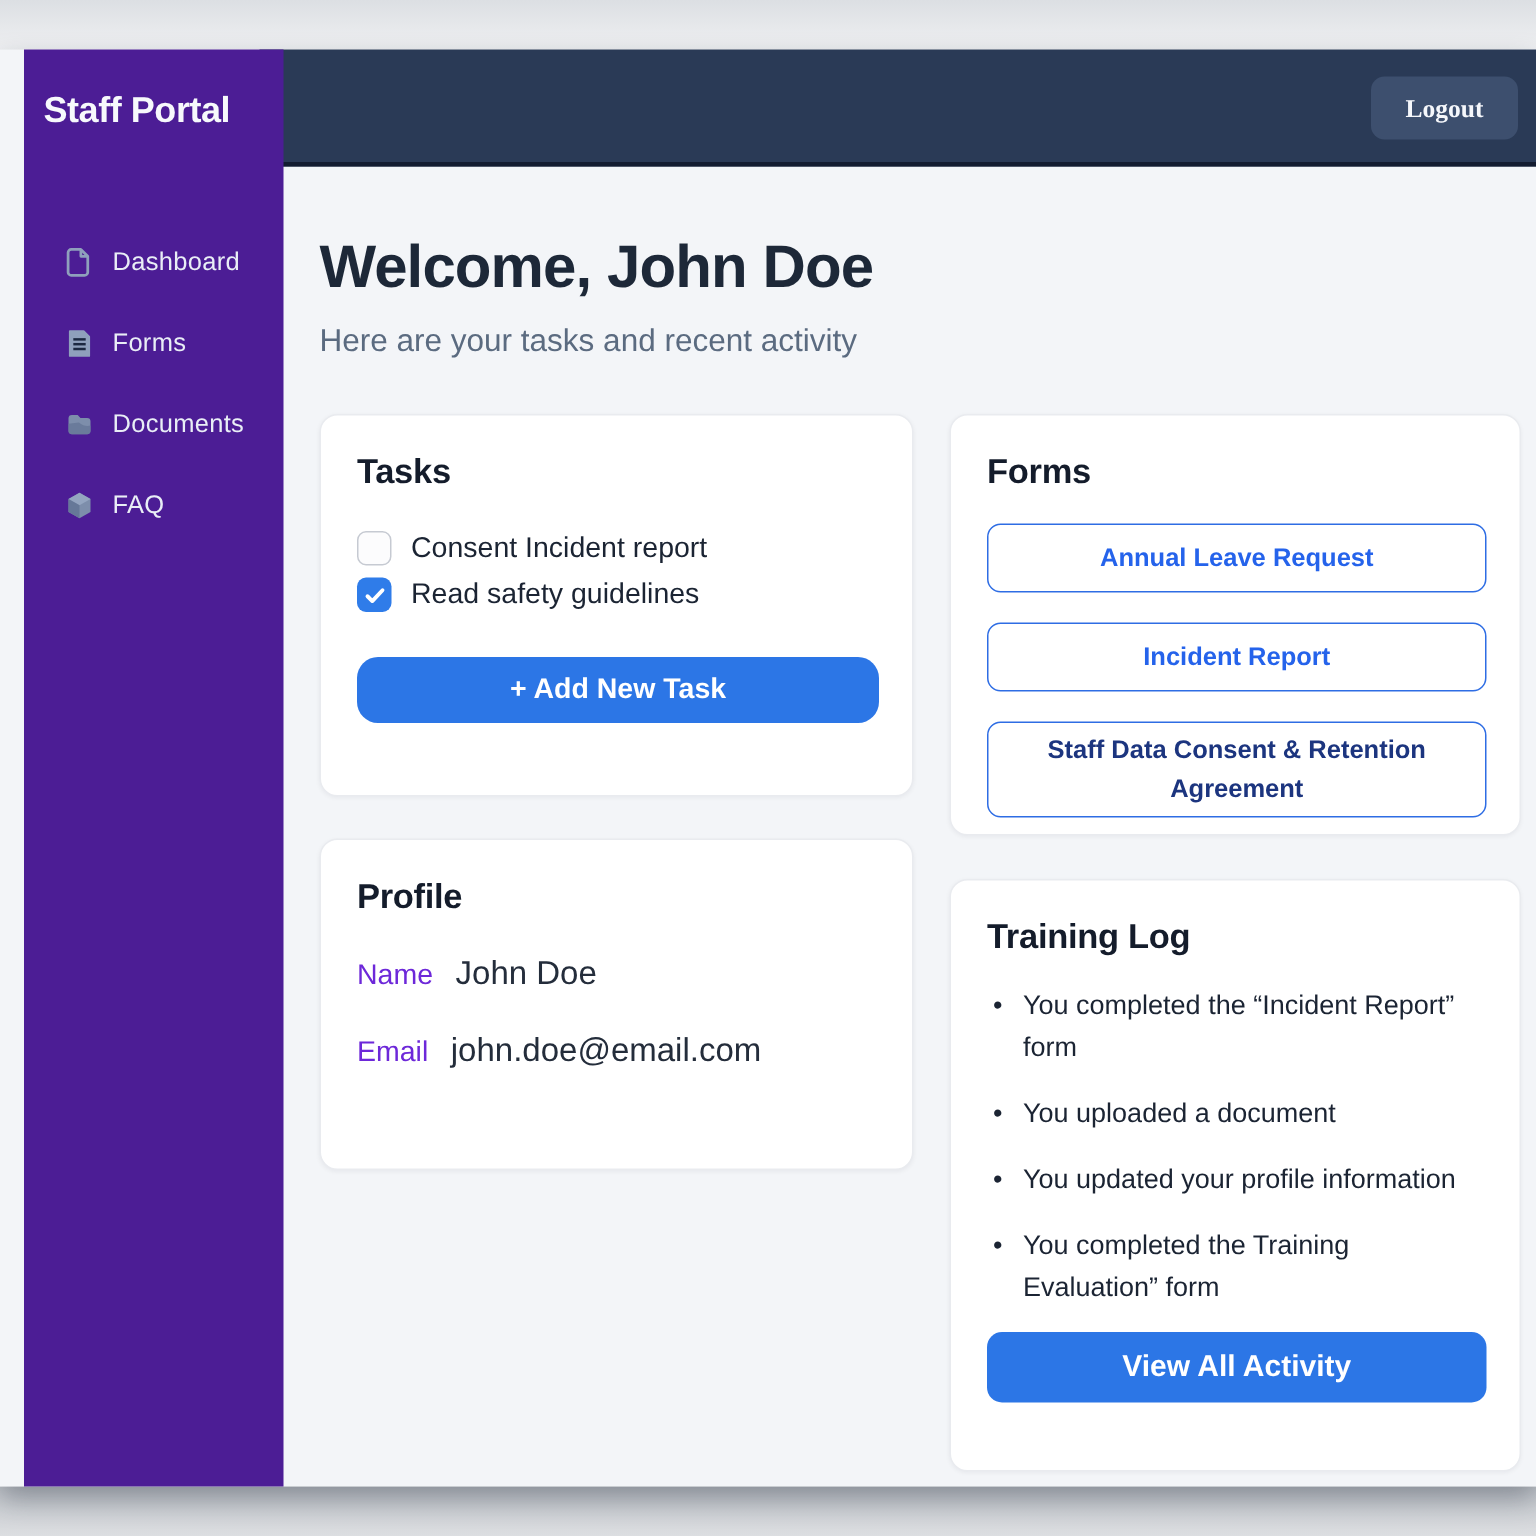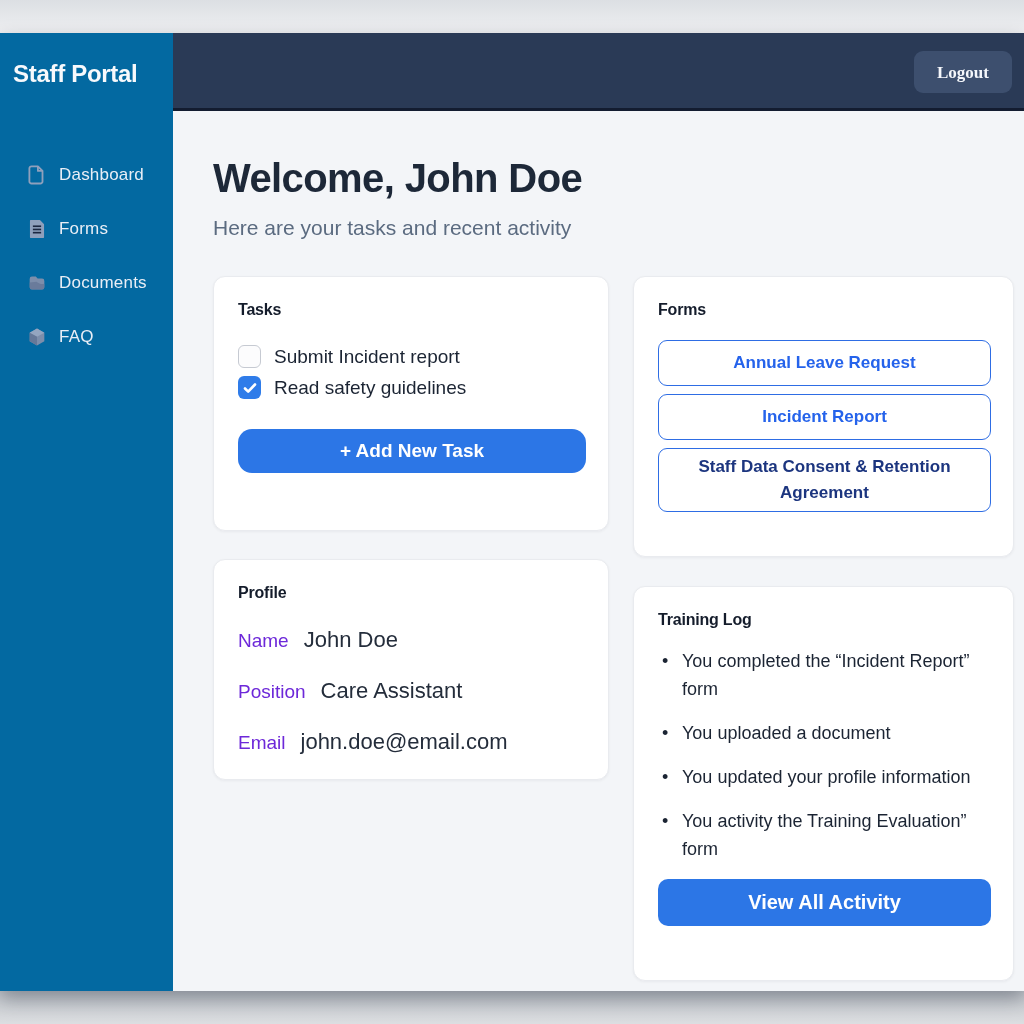--- a/index.html
+++ b/index.html
@@ -23,22 +23,22 @@
 
   
   .window {
     position:absolute; left:0; top:33px; width:1024px; height:958px;
     background:#f3f5f8;
     box-shadow:0 8px 18px rgba(20,28,45,.35);
   }
 
   
   .sidebar {
-    position:absolute; left:0; top:0; width:173px; height:958px;
-    background:#0369a1;
+    position:absolute; left:16px; top:0; width:173px; height:958px;
+    background:#4c1d95;
     z-index:3;
   }
   .sidebar-title {
     margin:27px 0 0 13px;
     color:#f7f9fc; font-size:24px; font-weight:700; letter-spacing:-0.3px;
   }
   .nav { margin-top:60px; }
   .nav-item {
     height:54px; display:flex; align-items:center; cursor:pointer;
     padding-left:26px;
@@ -78,21 +78,21 @@
 
   .cards-row { display:flex; gap:24px; margin-top:36px; align-items:flex-start; }
   .col-left  { width:396px; display:flex; flex-direction:column; gap:28px; }
   .col-right { width:381px; display:flex; flex-direction:column; gap:29px; }
 
   .card {
     background:#ffffff; border:1px solid #e9ebef; border-radius:12px;
     box-shadow:0 1px 3px rgba(16,24,40,.05);
     padding:24px;
   }
-  .card-title { color:#141c2b; font-size:16px; font-weight:600; letter-spacing:-0.2px; }
+  .card-title { color:#141c2b; font-size:23px; font-weight:600; letter-spacing:-0.2px; }
 
   
   .card-tasks { height:255px; }
   .task-row { display:flex; align-items:center; margin-top:26px; cursor:pointer; }
   .task-row + .task-row { margin-top:8px; }
   .checkbox {
     width:23px; height:23px; border-radius:6px;
     border:1.5px solid #c6cad2; background:#fcfcfd;
     flex:0 0 23px;
   }
@@ -106,21 +106,21 @@
     display:block; width:348px; height:44px; margin-top:30px;
     background:#2c76e6; border:none; border-radius:14px;
     color:#ffffff; font-family:inherit; font-size:19px; font-weight:600;
     cursor:pointer;
   }
 
   
   .card-forms { height:281px; }
   .form-btn {
     display:flex; align-items:center; justify-content:center;
-    width:333px; min-height:46px; margin-top:8px;
+    width:333px; min-height:46px; margin-top:20px;
     background:#ffffff; border:1.5px solid #2e6de4; border-radius:9px;
     color:#2563eb; font-family:inherit; font-size:17px; font-weight:600;
     line-height:1.55; cursor:pointer; text-align:center; padding:4px 28px;
   }
   .form-btn.first { margin-top:21px; }
   .form-btn.dark { color:#1c357f; min-height:64px; }
 
   
   .card-profile { height:221px; }
   .profile-row { display:flex; align-items:baseline; margin-top:25px; }
@@ -215,21 +215,21 @@
     <div class="page-subtitle">Here are your tasks and recent activity</div>
 
     <div class="cards-row">
       <div class="col-left">
 
         <div class="card card-tasks">
           <div class="card-title">Tasks</div>
 
           <div class="task-row">
             <span class="checkbox"></span>
-            <span class="task-label">Submit Incident report</span>
+            <span class="task-label">Consent Incident report</span>
           </div>
 
           <div class="task-row">
             <span class="checkbox checked">
               <svg viewBox="0 0 14 14" fill="none" stroke="#ffffff" stroke-width="2.6" stroke-linecap="round" stroke-linejoin="round">
                 <path d="M2 7.5l3.2 3.2L12 3.5"></path>
               </svg>
             </span>
             <span class="task-label">Read safety guidelines</span>
           </div>
@@ -238,24 +238,20 @@
         </div>
 
         <div class="card card-profile">
           <div class="card-title">Profile</div>
 
           <div class="profile-row">
             <span class="profile-label">Name</span>
             <span class="profile-value">John Doe</span>
           </div>
           <div class="profile-row">
-            <span class="profile-label">Position</span>
-            <span class="profile-value">Care Assistant</span>
-          </div>
-          <div class="profile-row">
             <span class="profile-label">Email</span>
             <span class="profile-value">john.doe@email.com</span>
           </div>
         </div>
 
       </div>
       <div class="col-right">
 
         <div class="card card-forms">
           <div class="card-title">Forms</div>
@@ -265,21 +261,21 @@
           <button class="form-btn dark">Staff Data Consent &amp; Retention Agreement</button>
         </div>
 
         <div class="card card-activity">
           <div class="card-title">Training Log</div>
 
           <ul class="activity-list">
             <li>You completed the “Incident Report” form</li>
             <li>You uploaded a document</li>
             <li>You updated your profile information</li>
-            <li>You activity the Training Evaluation” form</li>
+            <li>You completed the Training Evaluation” form</li>
           </ul>
 
           <button class="btn-view-all">View All Activity</button>
         </div>
 
       </div>
     </div>
   </div>
 
 </div>

